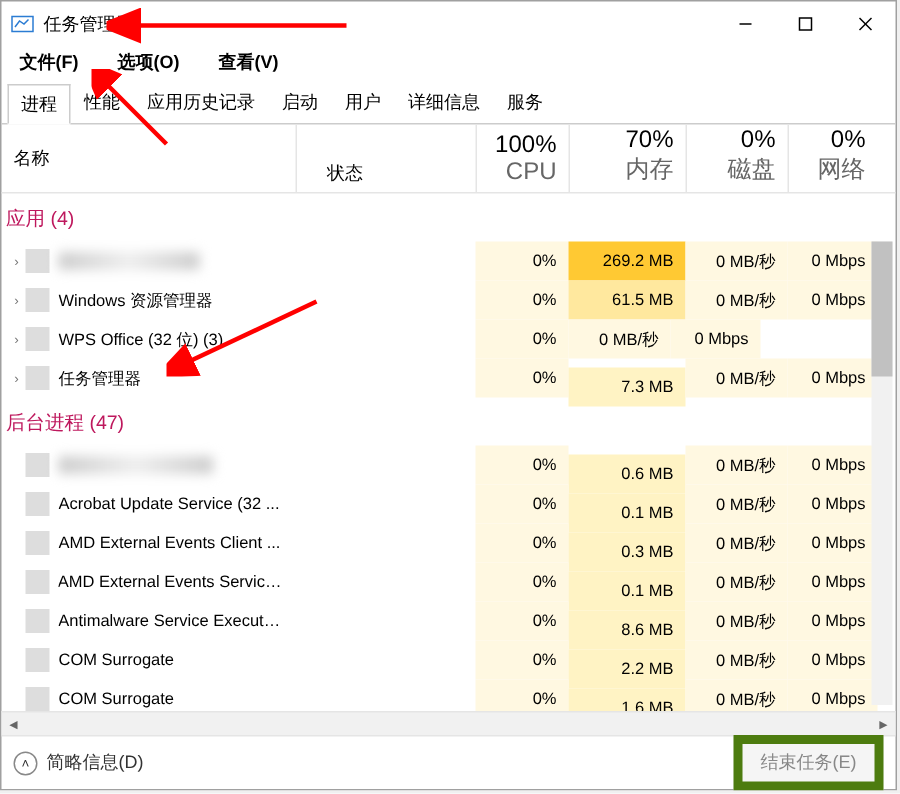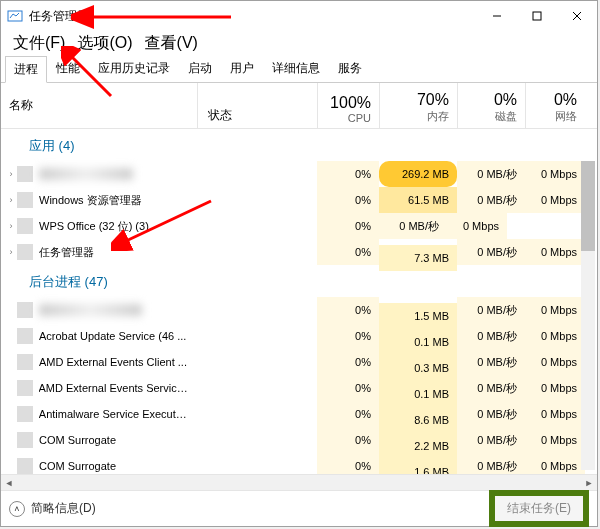--- a/index.html
+++ b/index.html
@@ -2,49 +2,49 @@
 <html><head>
 <meta charset="utf-8">
 <style>
 * { box-sizing: border-box; margin: 0; padding: 0; }
 body { font-family: "Microsoft YaHei", "Segoe UI", sans-serif; font-size: 12px; background: #f0f0f0; }
 .window { width: 598px; height: 527px; background: #fff; border: 1px solid #a0a0a0; position: relative; display: flex; flex-direction: column; }
 .titlebar { height: 30px; display: flex; align-items: center; padding-left: 6px; }
 .titlebar .icon { width: 16px; height: 16px; margin-right: 6px; }
 .titlebar .title { font-size: 12px; flex: 1; }
 .titlebar .winbtn { width: 40px; height: 30px; display: flex; align-items: center; justify-content: center; color: #222; }
-.menubar { height: 20px; display: flex; padding-left: 8px; font-size: 16px; gap: 4px; }
+.menubar { height: 20px; display: flex; padding-left: 8px; font-size: 12px; gap: 18px; font-weight: bold; }
 .menubar .menu { padding: 2px 4px; }
 .tabs { display: flex; border-bottom: 1px solid #ccc; padding-left: 4px; margin-top: 4px; align-items: center; }
 .tabs .tab { padding: 4px 8px; font-size: 12px; border: 1px solid transparent; }
 .tabs .tab.active { border: 1px solid #ccc; border-bottom: 1px solid #fff; background: #fff; position: relative; top: 1px; }
 .thead { display: flex; border-bottom: 1px solid #e5e5e5; height: 46px; }
 .thead .col { display: flex; flex-direction: column; justify-content: flex-end; padding: 4px 8px 4px 4px; text-align: right; border-left: 1px solid #e5e5e5; }
 .thead .col1 { width: 196px; text-align: left; border-left: none; justify-content: center; padding-left: 8px; }
-.thead .col2 { width: 120px; text-align: left; justify-content: flex-end; padding-left: 10px; }
+.thead .col2 { width: 120px; text-align: left; justify-content: flex-end; padding-left: 20px; }
 .thead .col3 { width: 62px; }
 .thead .col4 { width: 78px; }
 .thead .col5 { width: 68px; }
 .thead .col6 { width: 60px; }
 .thead .pct { font-size: 16px; }
-.thead .lbl { font-size: 11px; color: #666; }
+.thead .lbl { font-size: 16px; color: #666; }
 .rows { flex: 1; overflow: hidden; }
-.group { color: #0369a1; font-size: 13px; padding: 8px 0 6px 28px; }
+.group { color: #be185d; font-size: 13px; padding: 8px 0 6px 3px; }
 .row { display: flex; height: 26px; align-items: center; font-size: 11px; }
 .row .cell { padding-right: 8px; text-align: right; height: 26px; display: flex; align-items: center; justify-content: flex-end; }
 .row .c1 { width: 196px; text-align: left; justify-content: flex-start; padding-left: 4px; }
 .row .c2 { width: 120px; text-align: left; justify-content: flex-start; }
 .row .c3 { width: 62px; background: #fff8e1; }
 .row .c4 { width: 78px; }
 .row .c5 { width: 68px; background: #fff8e1; }
 .row .c6 { width: 60px; background: #fff8e1; }
 .mem-l { background: #fff3c4; margin-top: 12px; }
 .mem-m { background: #ffe89e; }
 .mem-h { background: #ffd666; }
-.mem-vh { background: #ffc933; border-radius: 10px; }
+.mem-vh { background: #ffc933; }
 .chevron { width: 12px; color: #777; font-size: 9px; text-align: center; }
 .picon { width: 16px; height: 16px; background: #ddd; margin-right: 6px; flex-shrink: 0; }
 .name { white-space: nowrap; overflow: hidden; text-overflow: ellipsis; }
 .blur { filter: blur(4px); background: linear-gradient(90deg, #ccc, #eee, #ccc); color: transparent; border-radius: 2px; }
 .scrollbar-emul { position: absolute; right: 2px; top: 160px; bottom: 56px; width: 14px; background: #f1f1f1; }
 .scrollbar-emul .thumb { width: 14px; height: 90px; background: #c1c1c1; }
 .hscroll { height: 16px; border-top: 1px solid #e5e5e5; display: flex; align-items: center; background: #f1f1f1; }
 .hscroll .lbtn, .hscroll .rbtn { width: 16px; text-align: center; color: #666; font-size: 9px; }
 .footer { height: 36px; border-top: 1px solid #e5e5e5; display: flex; align-items: center; padding: 0 8px; justify-content: space-between; }
 .footer .brief { display: flex; align-items: center; color: #333; font-size: 12px; }
@@ -175,29 +175,29 @@
       </div>
       <div class="group">后台进程 (47)</div>
       <div class="row">
         <div class="cell c1">
           <span class="chevron"></span>
           <span class="picon"></span>
           <span class="name blur">████████████ ..</span>
         </div>
         <div class="cell c2"></div>
         <div class="cell c3">0%</div>
-        <div class="cell c4 mem-l">1.5 MB</div>
-        <div class="cell c5">0 MB/秒</div>
-        <div class="cell c6">0 Mbps</div>
-      </div>
-      <div class="row">
-        <div class="cell c1">
-          <span class="chevron"></span>
-          <span class="picon"></span>
-          <span class="name">Acrobat Update Service (46 ...</span>
+        <div class="cell c4 mem-l">0.6 MB</div>
+        <div class="cell c5">0 MB/秒</div>
+        <div class="cell c6">0 Mbps</div>
+      </div>
+      <div class="row">
+        <div class="cell c1">
+          <span class="chevron"></span>
+          <span class="picon"></span>
+          <span class="name">Acrobat Update Service (32 ...</span>
         </div>
         <div class="cell c2"></div>
         <div class="cell c3">0%</div>
         <div class="cell c4 mem-l">0.1 MB</div>
         <div class="cell c5">0 MB/秒</div>
         <div class="cell c6">0 Mbps</div>
       </div>
       <div class="row">
         <div class="cell c1">
           <span class="chevron"></span>

